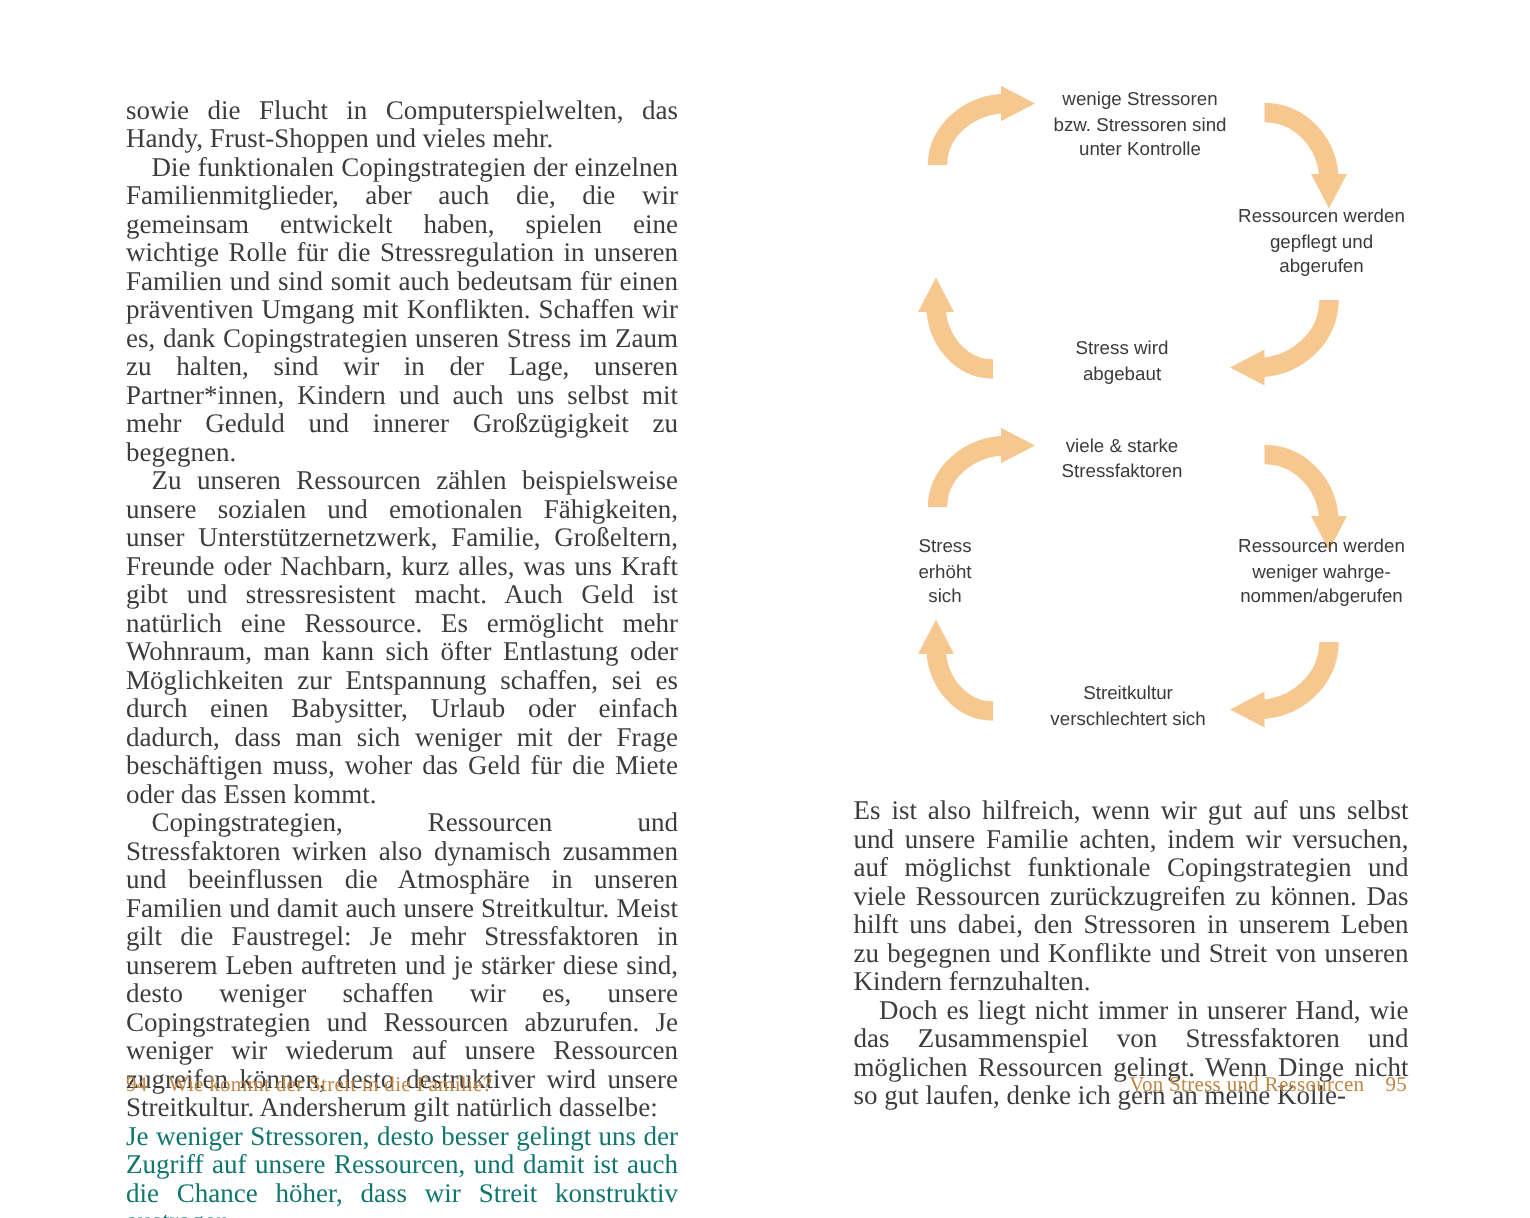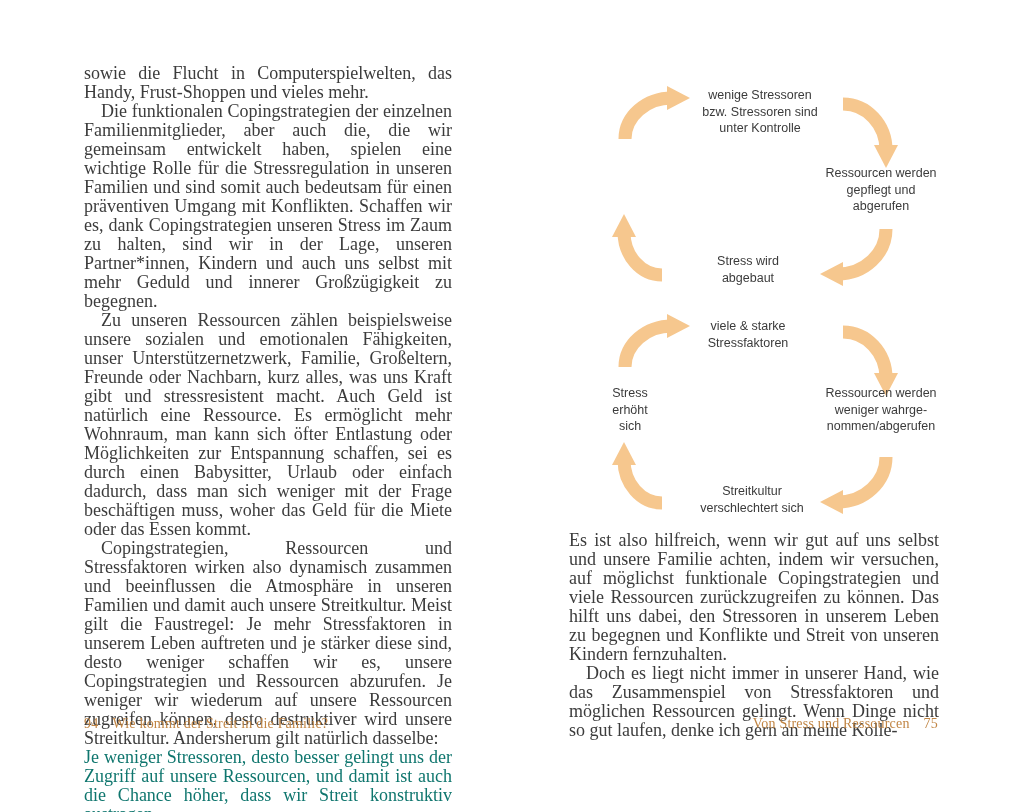--- a/index.html
+++ b/index.html
@@ -17,21 +17,21 @@
     line-height:19px;
     text-align:justify;
     hyphens:auto;
     -webkit-hyphens:auto;
   }
   #left-text  { left:84px;  top:64px;  width:368px; }
   #right-text { left:569px; top:531px; width:370px; }
   .para.indent { text-indent:17px; }
   .para.highlight { color:#0f766e; }
 
-  .diagram { position:absolute; width:392px; height:216px;margin-top:29px; }
+  .diagram { position:absolute; width:392px; height:216px; }
   #diagram-1 { left:560px; top:52px; }
   #diagram-2 { left:560px; top:280px; }
   .cycle-svg { position:absolute; left:12px; top:3px; }
   .dlabel {
     position:absolute;
     font-family:"Liberation Sans", sans-serif;
     font-size:12.5px;
     line-height:16.5px;
     color:#3b3b3b;
     text-align:center;
@@ -126,16 +126,16 @@
     <div class="dlabel lbl-bottom">Streitkultur
 verschlechtert sich</div>
   </div>
 
   <div class="body-text" id="right-text">
     <p class="para">Es ist also hilfreich, wenn wir gut auf uns selbst und unsere Familie achten, indem wir versuchen, auf möglichst funktionale Copingstrategien und viele Ressourcen zurückzugreifen zu können. Das hilft uns dabei, den Stressoren in unserem Leben zu begegnen und Konflikte und Streit von unseren Kindern fernzuhalten.</p>
     <p class="para indent">Doch es liegt nicht immer in unserer Hand, wie das Zusammenspiel von Stressfaktoren und möglichen Ressourcen gelingt. Wenn Dinge nicht so gut laufen, denke ich gern an meine Kolle-</p>
   </div>
 
   <div class="footer footer-right">
-    <span class="chapter">Von Stress und Ressourcen</span><span class="pagenum">75</span>
+    <span class="chapter">Von Stress und Ressourcen</span><span class="pagenum">95</span>
   </div>
 
 </div>
 
 </body></html>

